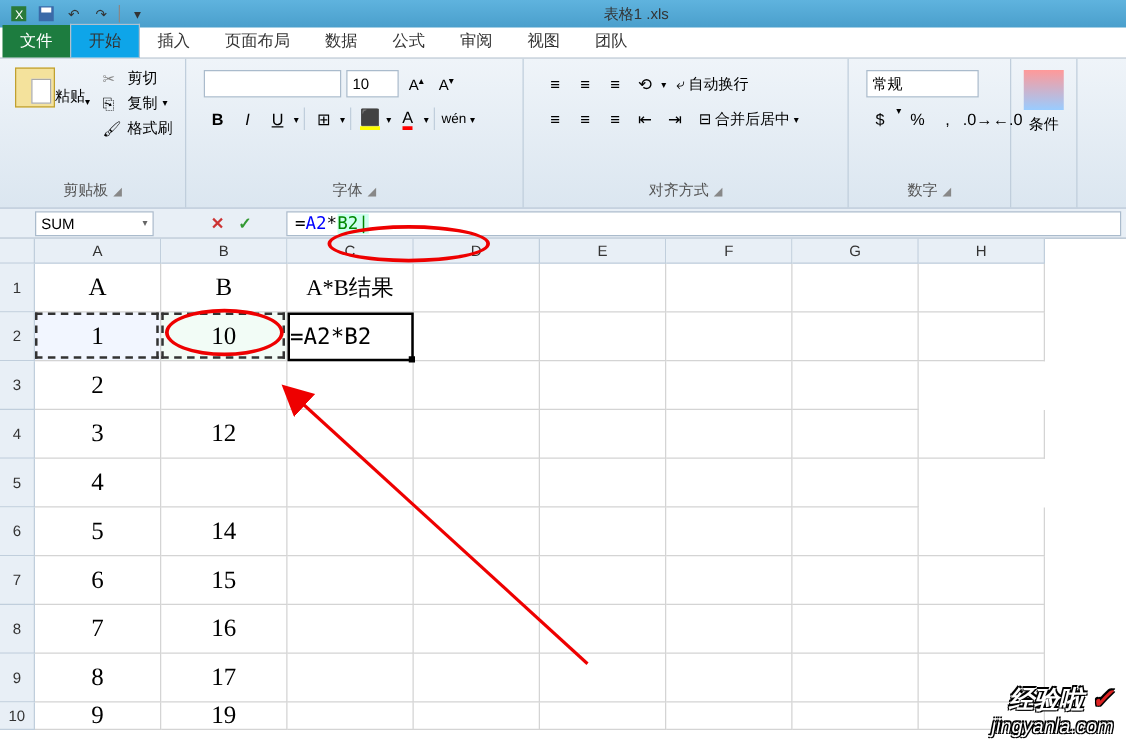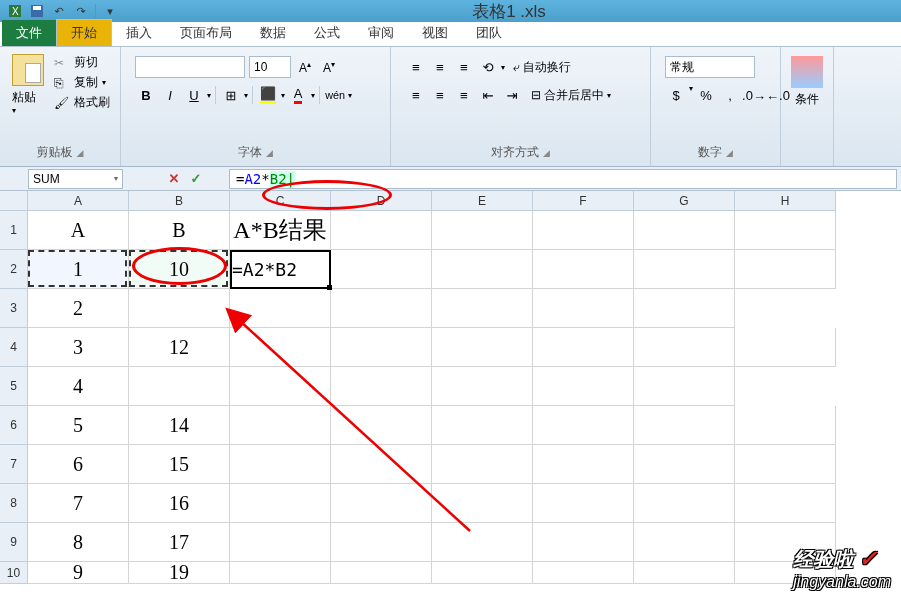--- a/index.html
+++ b/index.html
@@ -1,34 +1,34 @@
 <!DOCTYPE html>
 <html><head>
   <meta charset="utf-8">
   <style>
     * { box-sizing: border-box; margin: 0; padding: 0; }
     body { font-family: "Microsoft YaHei", SimSun, Arial, sans-serif; font-size: 12px; background: #fff; width: 901px; height: 601px; overflow: hidden; position: relative; }
     
     .title-bar { height: 22px; background: linear-gradient(#5fb3de, #4a9fcc); display: flex; align-items: center; padding: 0 4px; }
     .qat-icon { width: 16px; height: 16px; margin: 0 3px; display: inline-flex; align-items: center; justify-content: center; font-size: 11px; color: #333; }
     .qat-sep { width: 1px; height: 14px; background: #888; margin: 0 3px; }
-    .title-text { flex: 1; text-align: center; color: #333; font-size: 17px; }
+    .title-text { flex: 1; text-align: center; color: #333; font-size: 12px; }
     
     .ribbon-tabs { height: 25px; background: transparent; display: flex; align-items: flex-end; padding-left: 2px; border-bottom: 1px solid #b1c0cd; }
     .tab { padding: 4px 14px; font-size: 13px; cursor: pointer; color: #333; }
     .tab.file { background: #1d7c3f; color: #fff; }
-    .tab.active { background: #eab308; border: 1px solid #b1c0cd; border-bottom: none; }
+    .tab.active { background: #0ea5e9; border: 1px solid #b1c0cd; border-bottom: none; }
     
     .ribbon { height: 120px; background: linear-gradient(#eff4f9, #dbe6f0); display: flex; border-bottom: 1px solid #a5b8cb; }
     .group { border-right: 1px solid #c0cedc; padding: 3px 6px; display: flex; flex-direction: column; }
     .group-content { flex: 1; display: flex; align-items: flex-start; }
     .group-label { text-align: center; font-size: 12px; color: #555; padding: 2px 0; display: flex; justify-content: center; align-items: center; gap: 4px; }
     .group-label .launcher { font-size: 9px; color: #888; }
     
-    .paste-btn { display: flex; flex-direction: column; align-items: flex-start; padding: 4px 6px; cursor: pointer; }
+    .paste-btn { display: flex; align-items: flex-end; padding: 4px 6px; cursor: pointer; }
     .paste-icon { width: 32px; height: 32px; background: #f4e29c; border: 1px solid #c0a030; position: relative; }
     .paste-icon::after { content: ''; position: absolute; bottom: 2px; right: 2px; width: 14px; height: 18px; background: #fff; border: 1px solid #aaa; }
     .paste-text { font-size: 12px; margin-top: 3px; }
     
     .clip-small { display: flex; flex-direction: column; gap: 3px; padding: 4px 4px; }
     .clip-row { display: flex; align-items: center; gap: 4px; font-size: 12px; cursor: pointer; }
     .clip-icon { width: 16px; height: 14px; display: inline-block; }
     .scissors { color: #888; }
     
     .font-controls { display: flex; flex-direction: column; gap: 6px; padding: 6px 8px; }
@@ -105,21 +105,21 @@
     .cell.ref-green { background: rgba(0,200,80,0.05); }
     
     .active-cell { position: absolute; left: 230px; top: 39px; width: 101px; height: 39px; border: 2px solid #000; z-index: 4; pointer-events: none; }
     .active-cell::after { content: ''; position: absolute; right: -3px; bottom: -3px; width: 5px; height: 5px; background: #000; }
     
     .oval-b2 { left: 130px; top: 260px; width: 95px; height: 38px; }
     .grid-body { position: relative; }
     
     .red-arrow { position: absolute; pointer-events: none; z-index: 9; }
     
-    .watermark { position: absolute; right: 10px; bottom: 10px; text-align: left; font-family: Arial, sans-serif; pointer-events: none; z-index: 20; }
+    .watermark { position: absolute; right: 10px; bottom: 10px; text-align: right; font-family: Arial, sans-serif; pointer-events: none; z-index: 20; }
     .watermark .wm-top { font-size: 20px; font-weight: bold; color: #fff; text-shadow: -1px -1px 0 #000, 1px -1px 0 #000, -1px 1px 0 #000, 1px 1px 0 #000; font-style: italic; }
     .watermark .wm-check { color: #d22; font-size: 22px; }
     .watermark .wm-url { font-size: 16px; color: #fff; text-shadow: -1px -1px 0 #000, 1px -1px 0 #000, -1px 1px 0 #000, 1px 1px 0 #000; font-style: italic; }
   </style>
 </head>
 <body>
 
 <div class="title-bar">
   <span class="qat-icon">
       <svg width="14" height="14">
@@ -333,21 +333,21 @@
             <path d="M0,0 L10,5 L0,10 Z" fill="#e00"></path>
           </marker>
         </defs>
       <line x1="260" y1="240" x2="30" y2="30" stroke="#e00" stroke-width="2.5" marker-end="url(#ah)"></line>
     </svg>
 
     <div class="grid-row">
       <div class="row-header">1</div>
       <div class="cell c-A">A</div>
       <div class="cell c-B">B</div>
-      <div class="cell c-C" style="font-size:24px;">A*B结果</div>
+      <div class="cell c-C" style="font-size:18px;">A*B结果</div>
       <div class="cell c-D"></div>
       <div class="cell c-E"></div>
       <div class="cell c-F"></div>
       <div class="cell c-G"></div>
       <div class="cell c-H"></div>
     </div>
     <div class="grid-row">
       <div class="row-header">2</div>
       <div class="cell c-A ref-blue">1</div>
       <div class="cell c-B ref-green">10</div>

